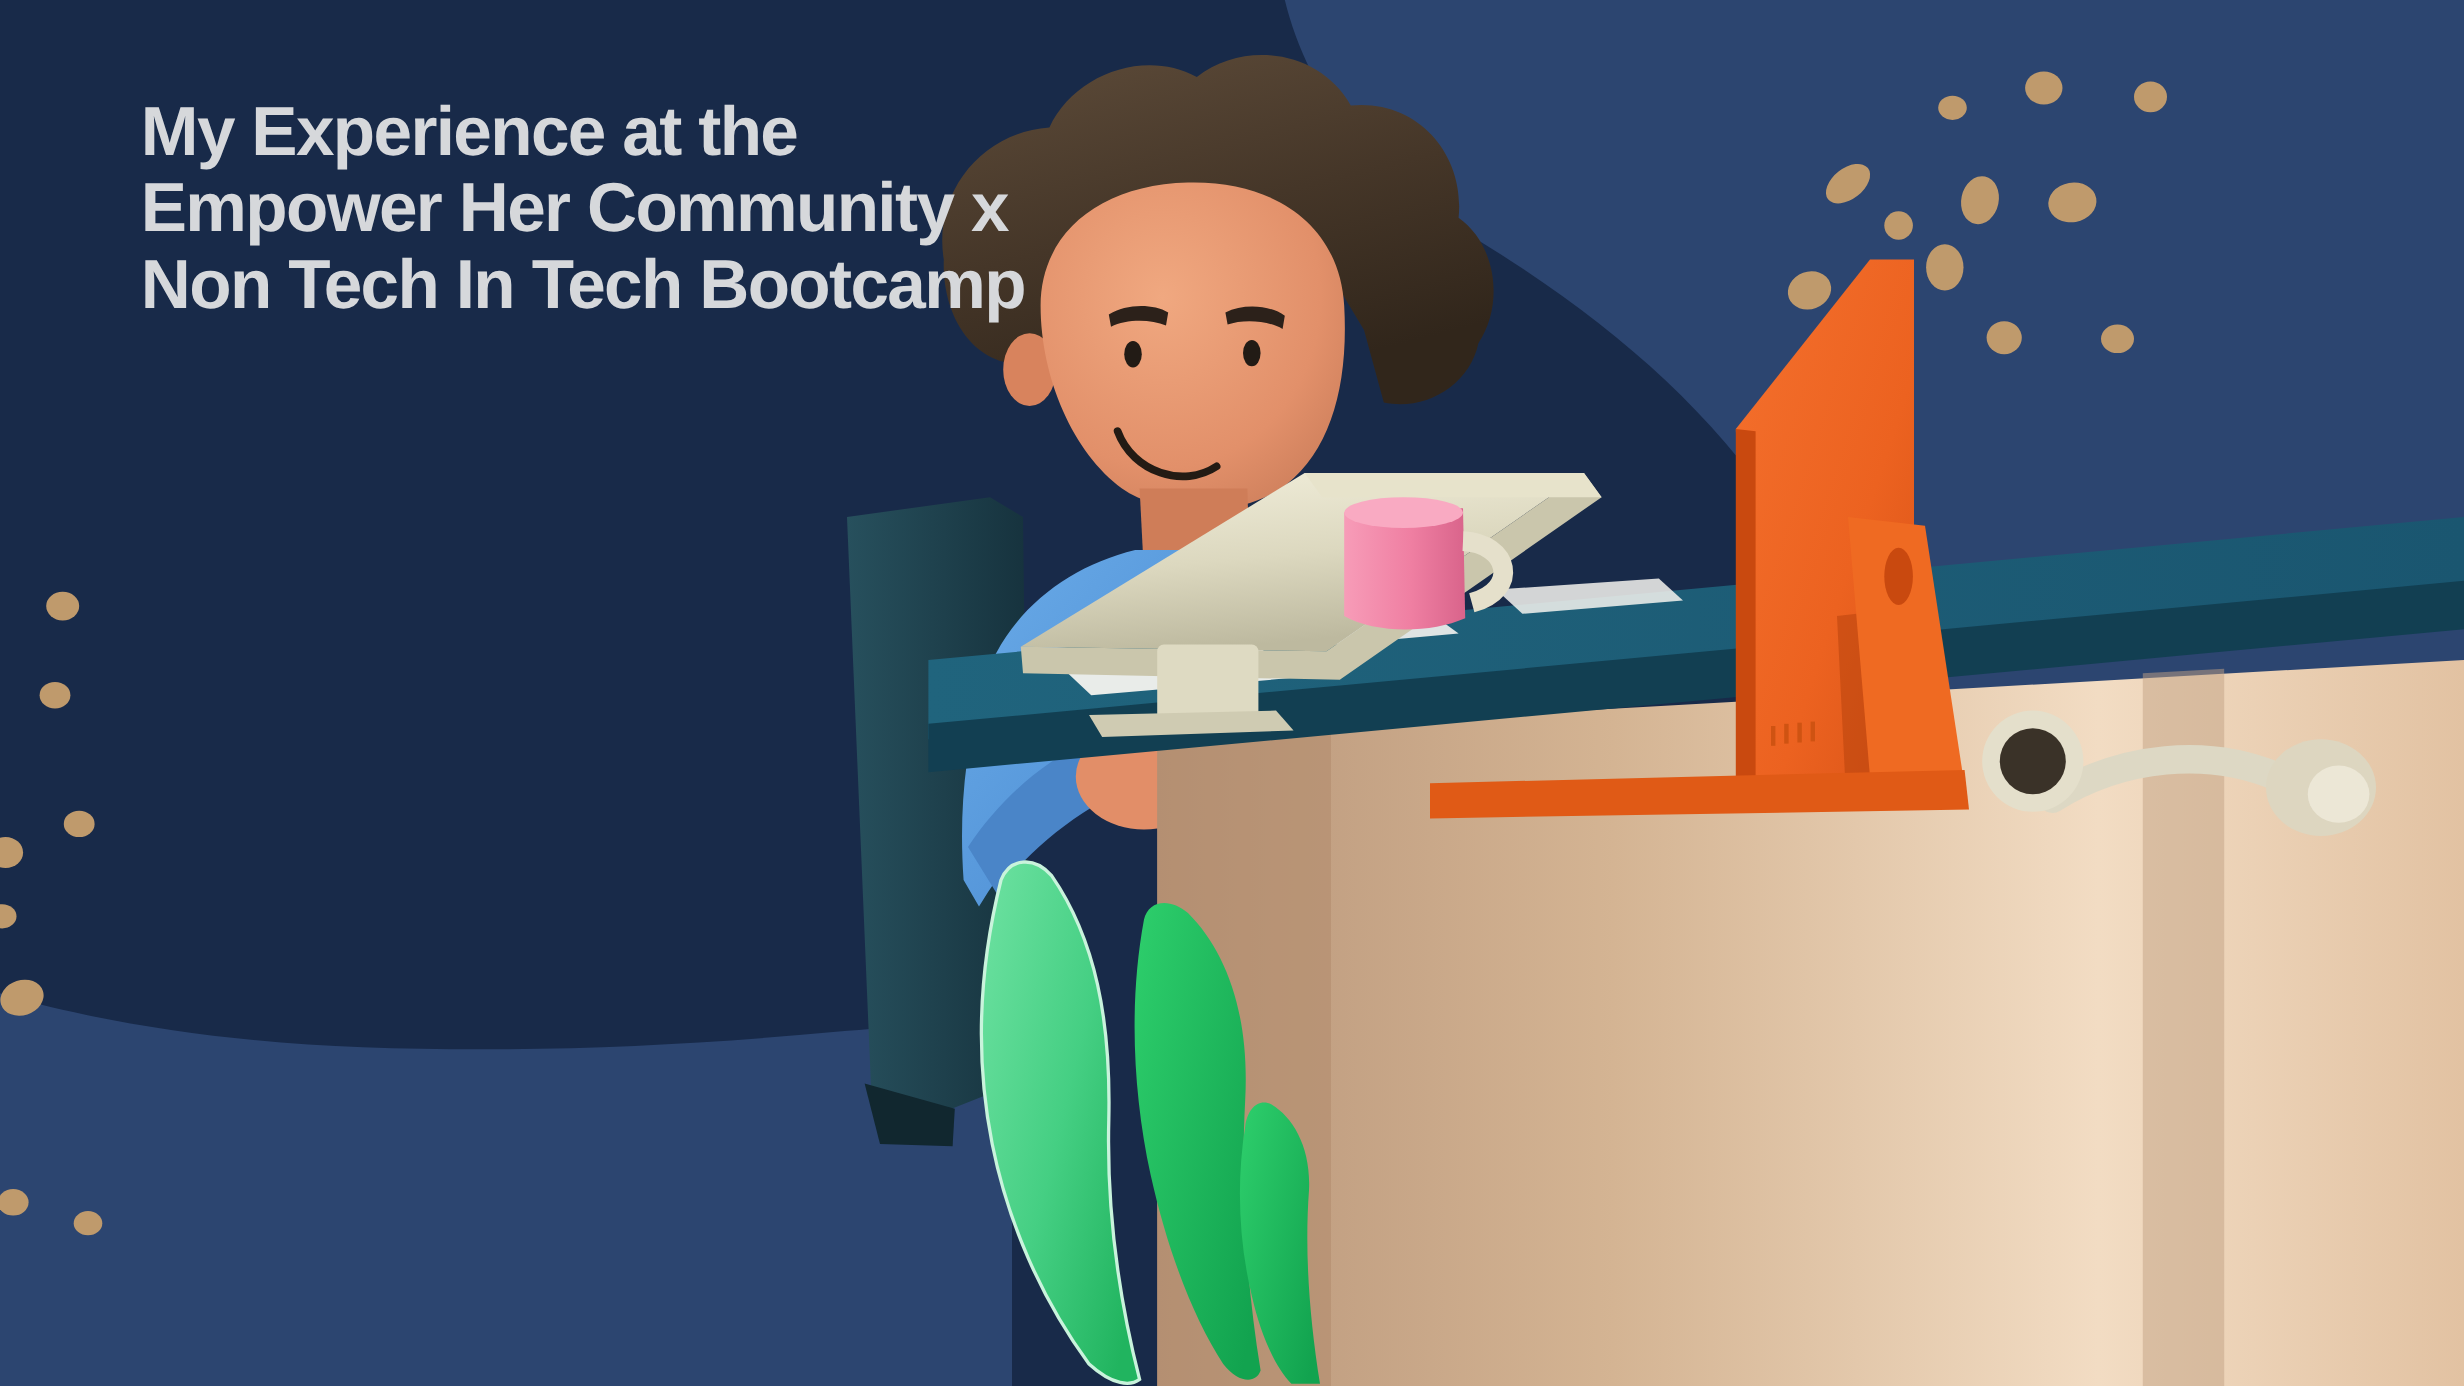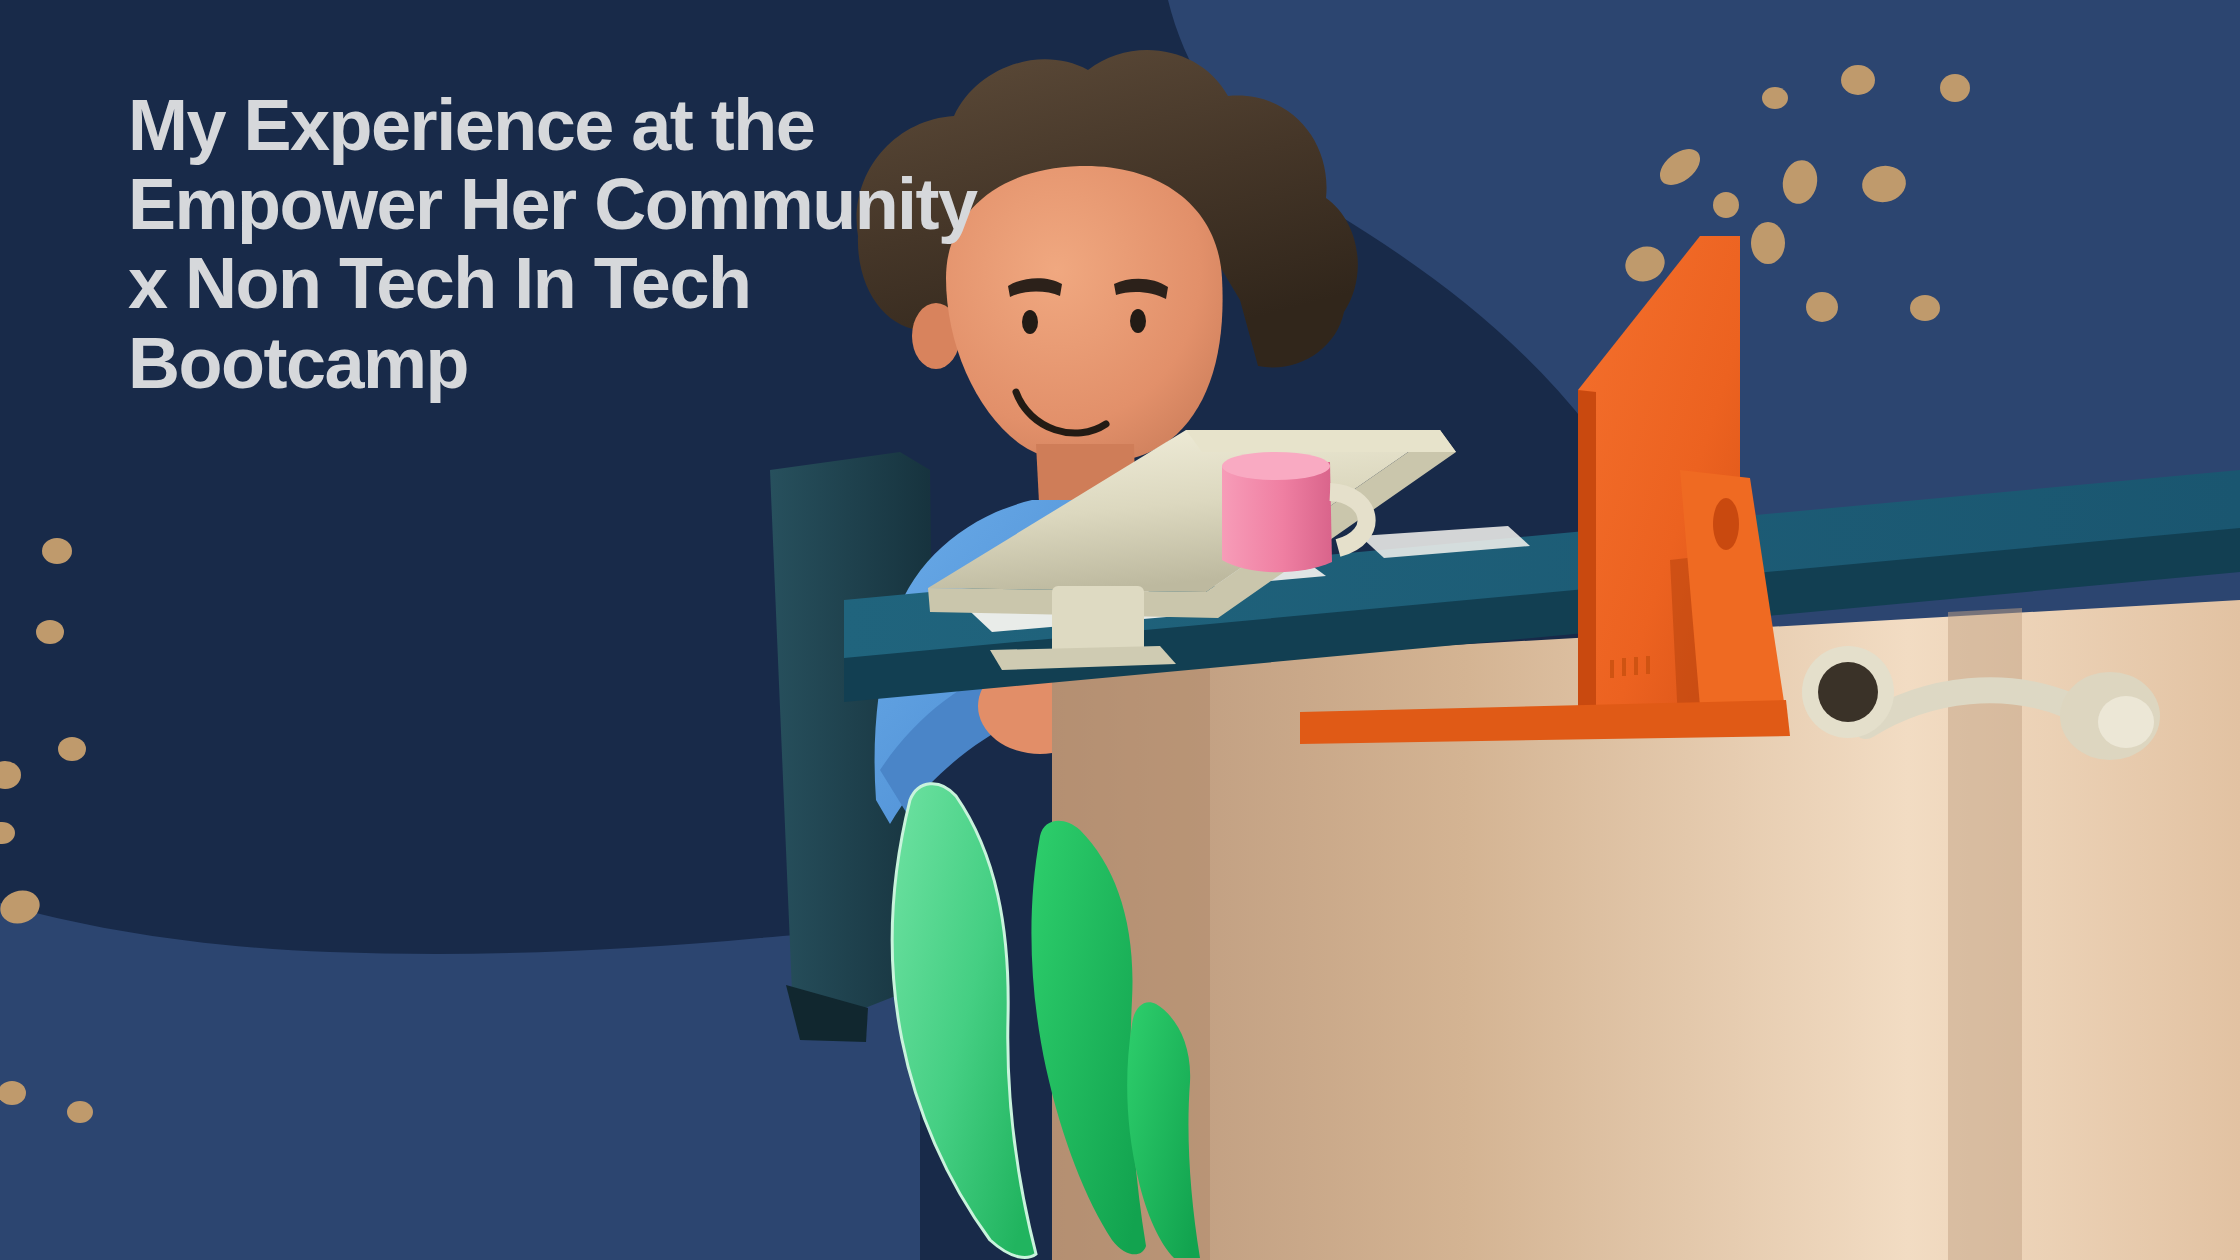--- a/index.html
+++ b/index.html
@@ -19,21 +19,21 @@
   
   .bg-layer { position:absolute; inset:0; overflow:hidden; }
   .bg-svg { position:absolute; inset:0; width:2240px; height:1260px; display:block; }
 
   
   .headline {
     position:absolute;
     left:128px; top:86px;
     width:880px;
     color:#d6d8db;
-    font-size:72px;
+    font-size:63px;
     font-weight:700;
     line-height:1.10;
     letter-spacing:-1.5px;
     z-index:40;
     white-space:pre-line;
   }
 
   
   .illustration {
     position:absolute;

